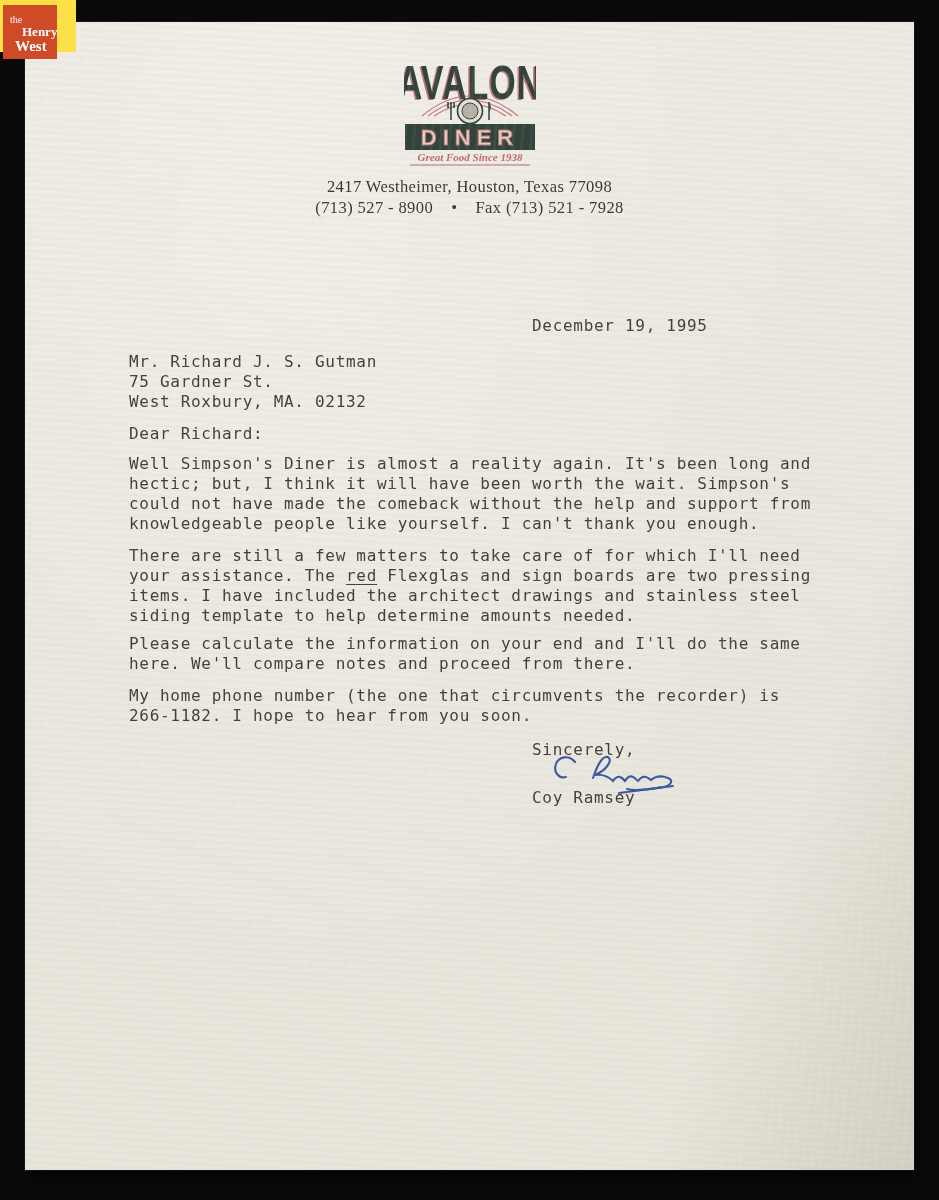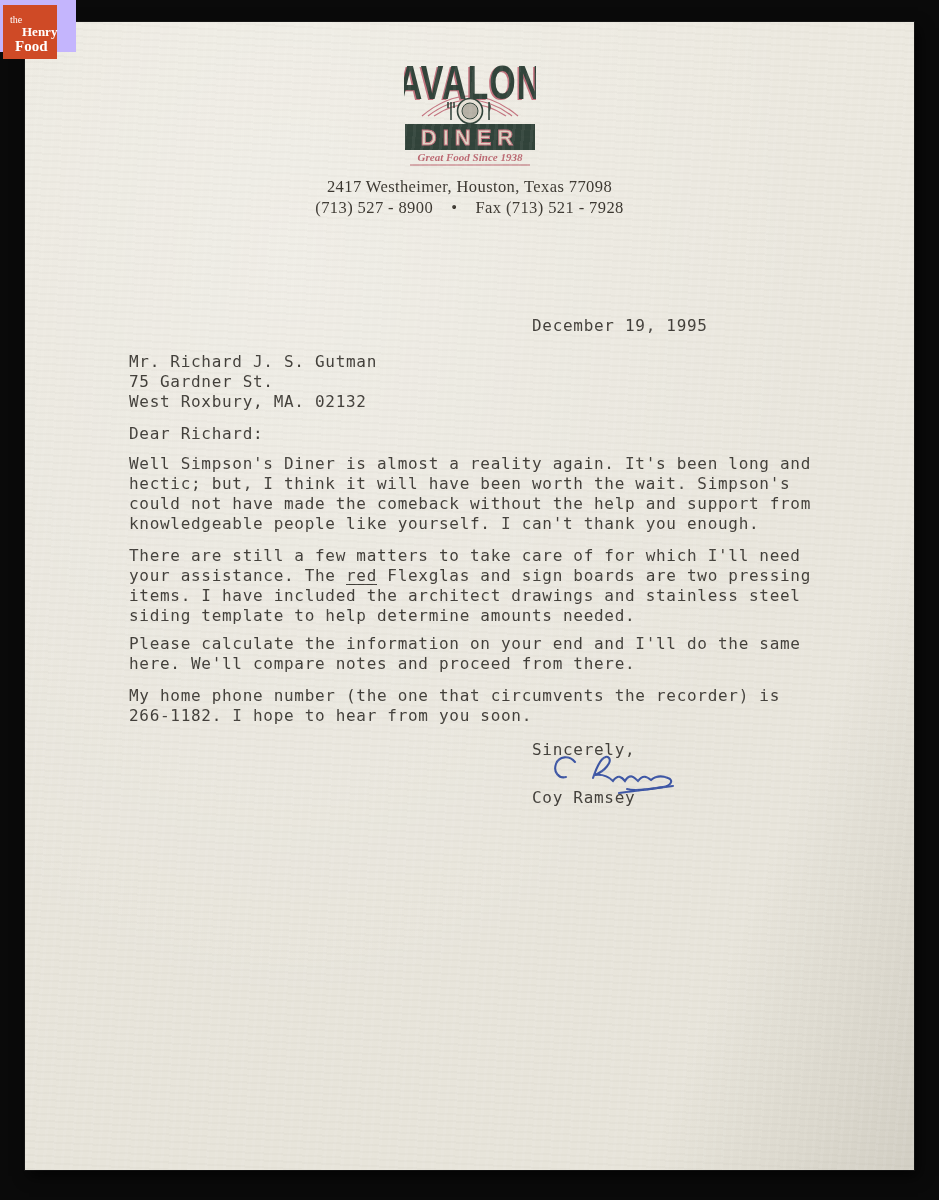--- a/index.html
+++ b/index.html
@@ -28,21 +28,21 @@
     background:
       repeating-linear-gradient(3deg, rgba(110,105,92,0.03) 0 2px, rgba(0,0,0,0) 2px 7px),
       repeating-linear-gradient(95deg, rgba(255,255,255,0.05) 0 3px, rgba(0,0,0,0) 3px 9px);
     pointer-events: none;
   }
 
   
   .hf-badge {
     position: absolute; left: 0; top: 0;
     width: 76px; height: 52px;
-    background: #c4b5fd;
+    background: #fde047;
     z-index: 5;
   }
   .hf-square {
     position: absolute; left: 3px; top: 5px;
     width: 54px; height: 54px;
     background: #cf4a26;
     color: #fff;
     font-family: "Liberation Serif", serif;
   }
   .hf-the   { position: absolute; left: 7px;  top: 9px;  font-size: 10px; }
@@ -176,15 +176,15 @@
   </svg>
 
   <div class="type col-right signed-name">Coy Ramsey</div>
 
 </div>
 
 <div class="hf-badge">
   <div class="hf-square">
     <span class="hf-the">the</span>
     <span class="hf-henry">Henry</span>
-    <span class="hf-ford">Food</span>
+    <span class="hf-ford">West</span>
   </div>
 </div>
 
 </body></html>

